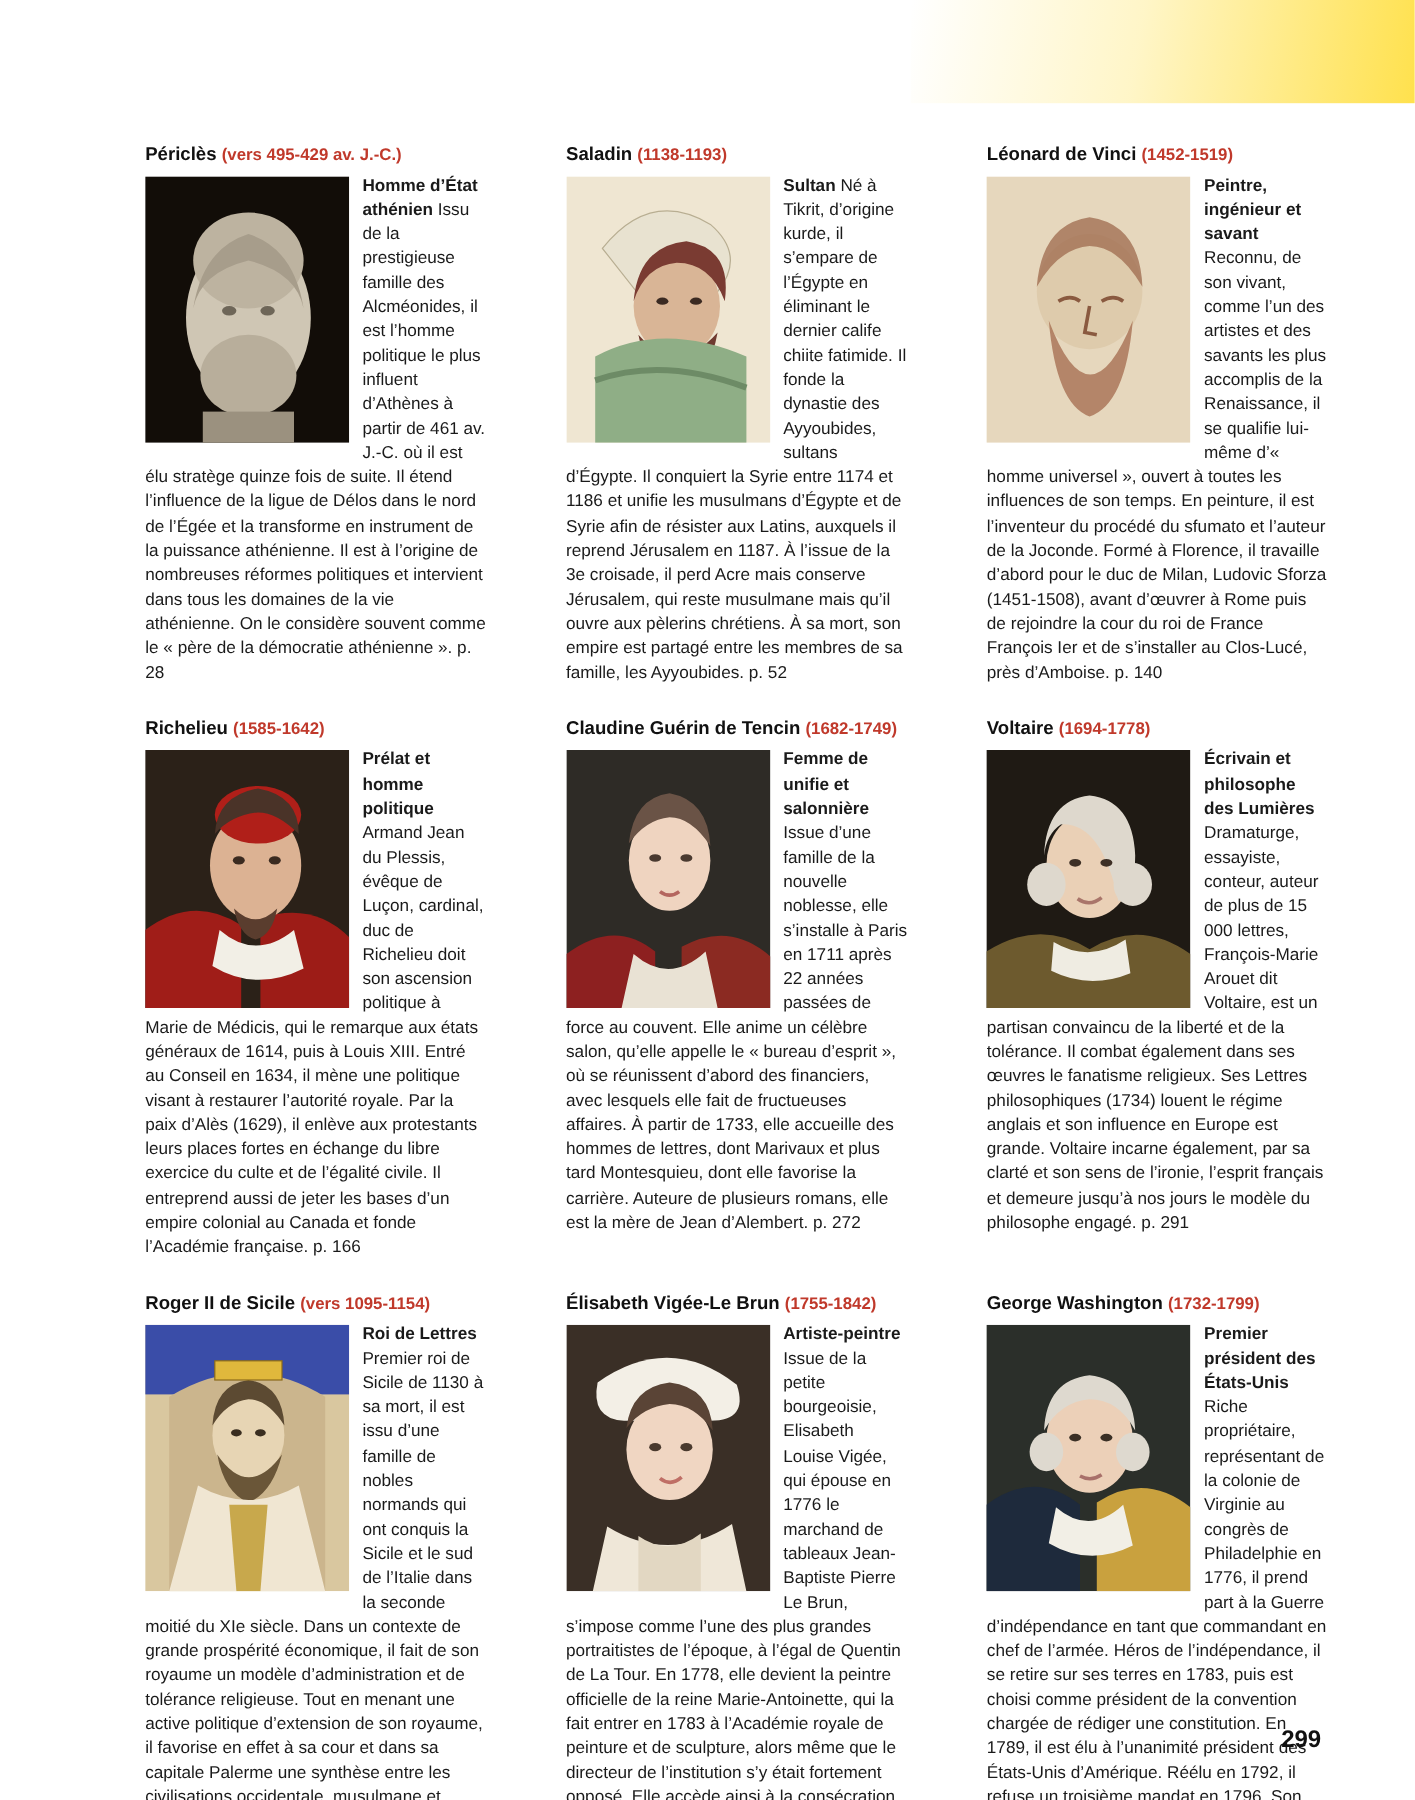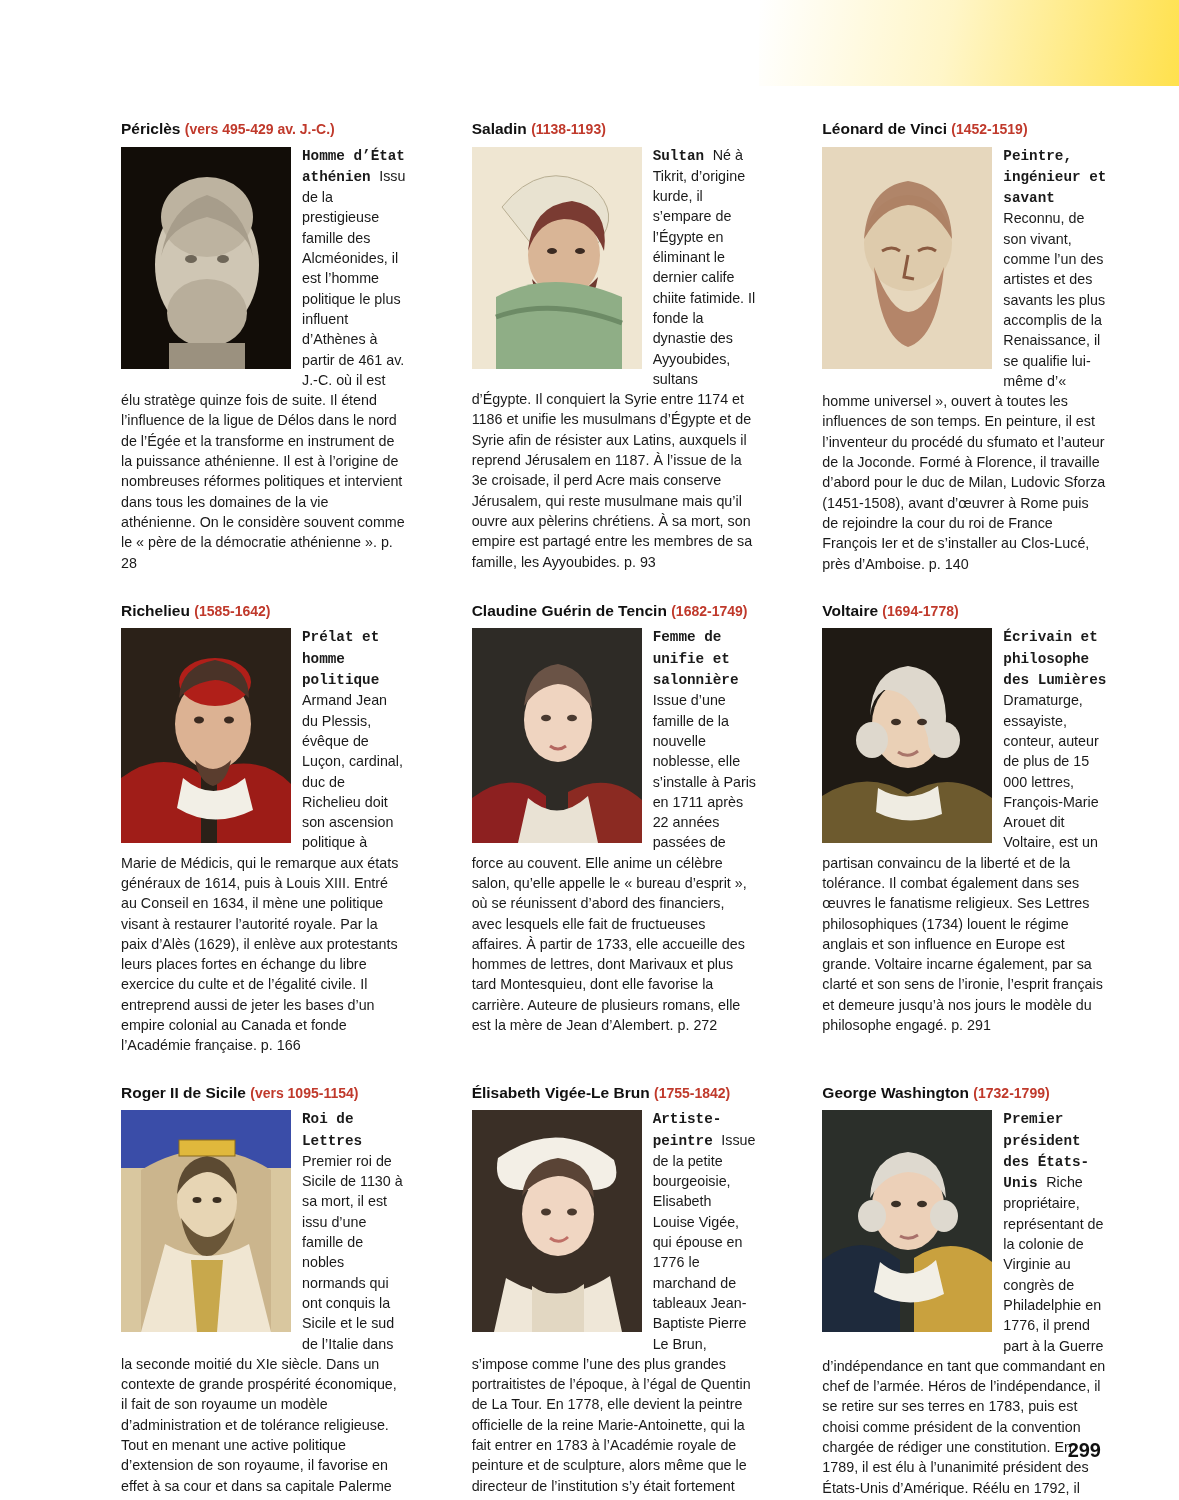--- a/index.html
+++ b/index.html
@@ -51,21 +51,20 @@
     width:170px;
     margin:2px 11px 4px 0;
     border:0;
     display:block;
   }
   .portrait.tall { height:222px; }
   .portrait.mid  { height:215px; }
   .role {
     font-weight:bold;
     display:inline;
-    font-family:Liberation Mono, monospace;
   }
   .pageref { font-weight:normal; }
   .clearfix::after { content:""; display:block; clear:both; }
   .folio {
     position:absolute;
     right:78px; bottom:38px;
     font-family:"Liberation Sans", sans-serif;
     font-weight:bold;
     font-size:20px;
     color:#111;
@@ -114,21 +113,21 @@
           <ellipse cx="92" cy="108" rx="36" ry="42" fill="#d9b596"></ellipse>
           <path d="M56 104 Q60 58 100 54 Q138 60 132 104 Q120 72 92 72 Q66 74 56 104Z" fill="#7a3b32"></path>
           <path d="M60 132 Q92 168 126 130 Q120 166 92 176 Q66 166 60 132Z" fill="#6f3a30"></path>
           <path d="M24 150 Q80 120 150 150 L150 222 L24 222 Z" fill="#8fae86"></path>
           <path d="M24 170 Q80 150 150 176" stroke="#6d8b66" fill="none" stroke-width="5"></path>
           <ellipse cx="80" cy="104" rx="5" ry="3" fill="#3b2a22"></ellipse>
           <ellipse cx="108" cy="104" rx="5" ry="3" fill="#3b2a22"></ellipse>
         </svg>
         <span class="role">Sultan </span>
         <span>Né à Tikrit, d’origine kurde, il s’empare de l’Égypte en éliminant le dernier calife chiite fatimide. Il fonde la dynastie des Ayyoubides, sultans d’Égypte. Il conquiert la Syrie entre 1174 et 1186 et unifie les musulmans d’Égypte et de Syrie afin de résister aux Latins, auxquels il reprend Jérusalem en 1187. À l’issue de la 3e croisade, il perd Acre mais conserve Jérusalem, qui reste musulmane mais qu’il ouvre aux pèlerins chrétiens. À sa mort, son empire est partagé entre les membres de sa famille, les Ayyoubides. </span>
-        <span class="pageref">p. 93</span>
+        <span class="pageref">p. 52</span>
       </div>
     </div>
 
     <div class="card">
       <div class="card-head">
         <span>Léonard de Vinci</span>
         <span class="dates">(1452-1519)</span>
       </div>
       <div class="card-body clearfix">
         <svg class="portrait tall" viewBox="0 0 170 222">

